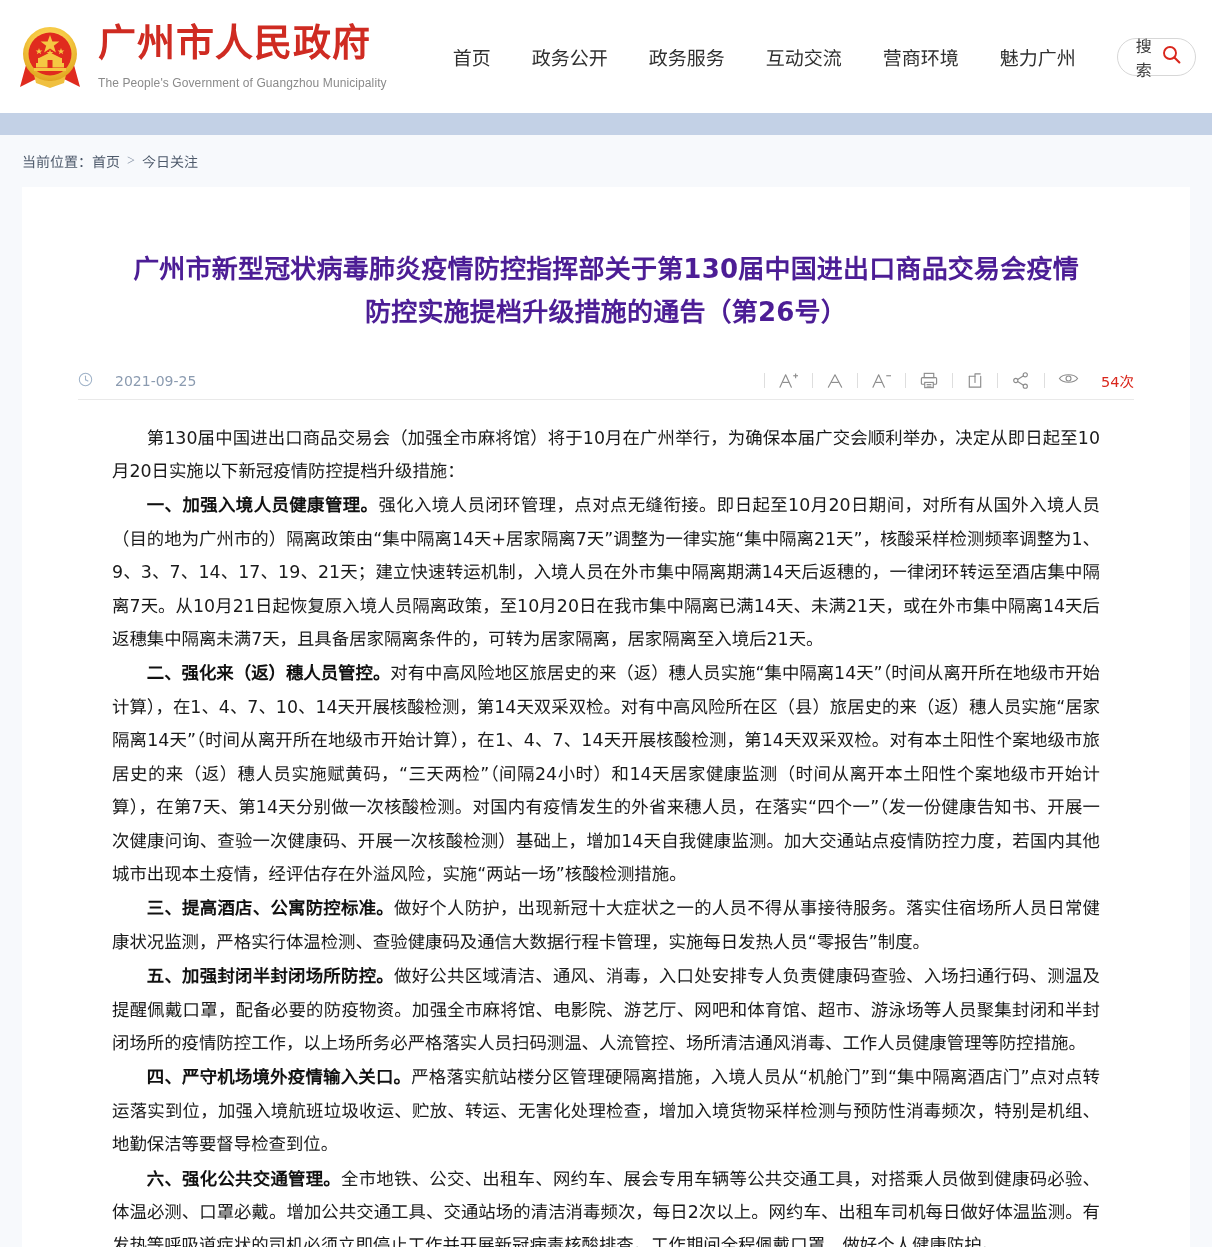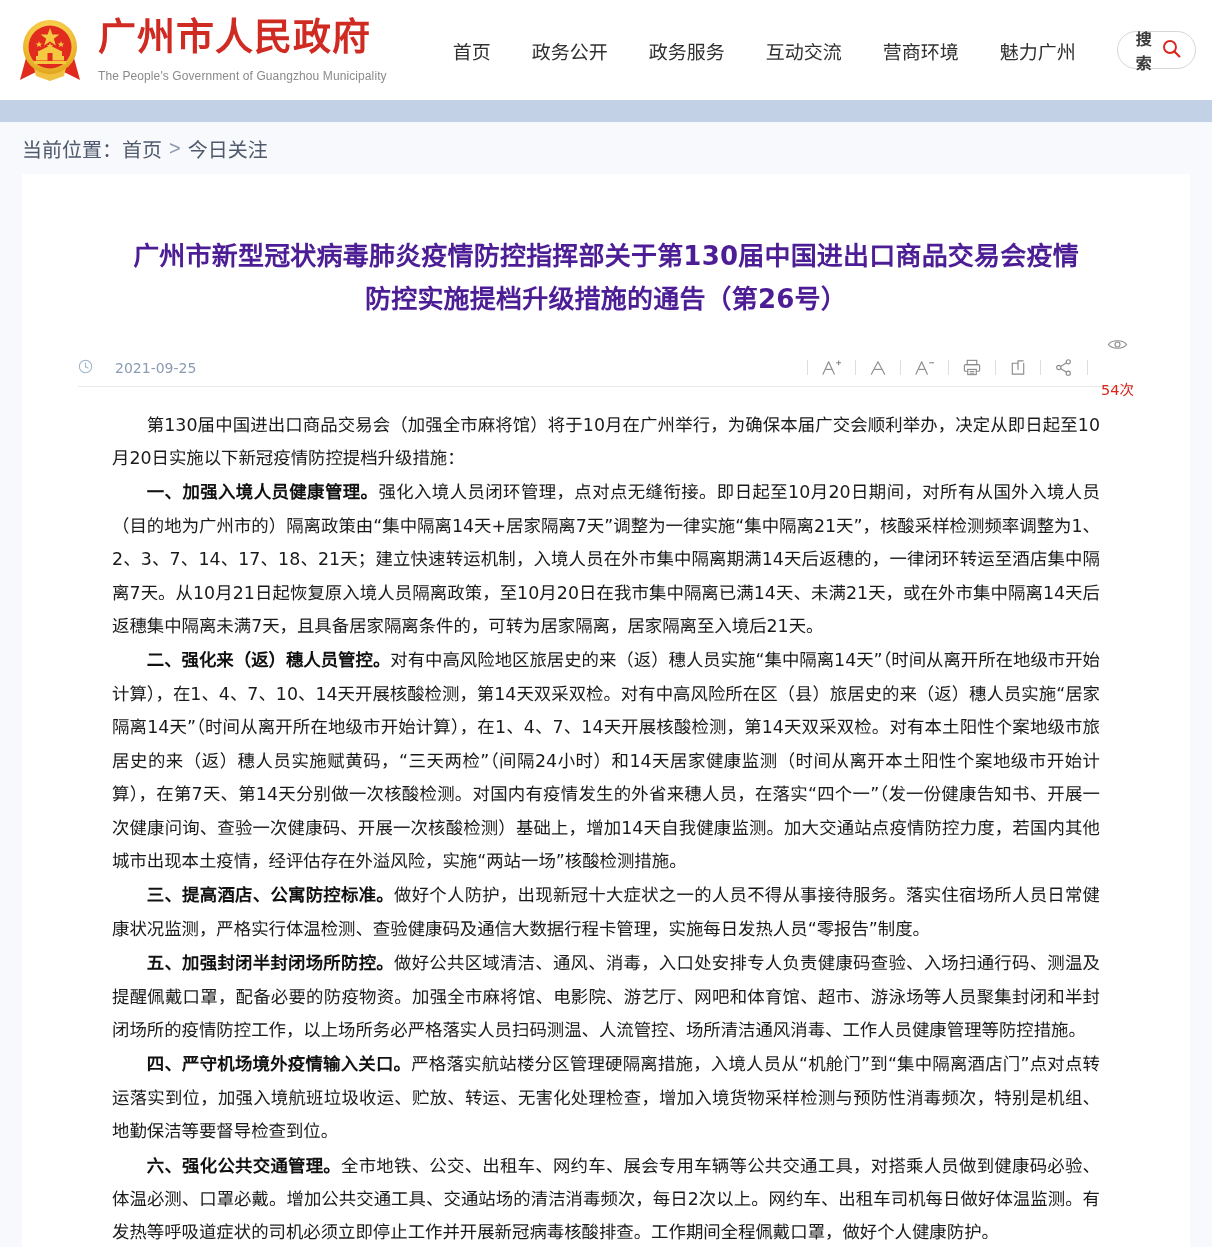--- a/index.html
+++ b/index.html
@@ -9,21 +9,21 @@
   }
   body {
     width: 1212px;
     font-family: "Liberation Sans", "DejaVu Sans", sans-serif;
     color: #333;
     -webkit-font-smoothing: antialiased;
   }
 
   
   .header {
-    height: 100px;
+    height: 113px;
     background: #ffffff;
     display: flex;
     align-items: center;
     padding: 0 0 0 14px;
     box-sizing: border-box;
     position: relative;
   }
   .brand {
     display: flex;
     align-items: center;
@@ -75,21 +75,20 @@
     border: 1px solid #d7d7d7;
     border-radius: 19px;
     height: 36px;
     padding: 0 14px 0 18px;
     display: flex;
     align-items: center;
     gap: 7px;
     margin-right: 16px;
     cursor: pointer;
     background: #fff;
-    font-weight: bold;
   }
   .search-label {
     font-family: "DejaVu Sans", "Liberation Sans", sans-serif;
     font-size: 16px;
     color: #3a3a3a;
   }
   .search-ico { display: block; }
 
   
   .blue-strip {
@@ -100,22 +99,22 @@
   
   .page-wrap {
     background: #f7f9fc;
     padding: 0;
   }
   .breadcrumb {
     height: 52px;
     display: flex;
     align-items: center;
     padding-left: 22px;
-    font-family: Liberation Sans, sans-serif;
-    font-size: 20px;
+    font-family: Liberation Serif, serif;
+    font-size: 14px;
     color: #4e5a6b;
     background: #f7f9fc;
   }
   .breadcrumb a {
     color: #4e5a6b;
     text-decoration: none;
     cursor: pointer;
   }
   .breadcrumb .sep { margin: 0 7px; color: #8a97a8; }
 
@@ -177,21 +176,20 @@
   .divider-v {
     width: 1px;
     height: 15px;
     background: #dedede;
   }
   .views {
     display: flex;
     align-items: center;
     gap: 22px;
     padding-left: 13px;
-    flex-direction: column;
   }
   .views-count {
     font-family: "DejaVu Sans", "Liberation Sans", sans-serif;
     font-size: 14.5px;
     color: #d9261c;
   }
 
   .content {
     padding: 22px 90px 0 90px;
   }
@@ -365,21 +363,21 @@
           <span class="views-count">54次</span>
         </div>
       </div>
     </div>
 
     <div class="content">
       <p class="p-first">
         <b></b><span>第130届中国进出口商品交易会（加强全市麻将馆）将于10月在广州举行，为确保本届广交会顺利举办，决定从即日起至10月20日实施以下新冠疫情防控提档升级措施：</span>
       </p>
       <p>
-        <b>一、加强入境人员健康管理。</b><span>强化入境人员闭环管理，点对点无缝衔接。即日起至10月20日期间，对所有从国外入境人员（目的地为广州市的）隔离政策由“集中隔离14天+居家隔离7天”调整为一律实施“集中隔离21天”，核酸采样检测频率调整为1、2、3、7、14、17、18、21天；建立快速转运机制，入境人员在外市集中隔离期满14天后返穗的，一律闭环转运至酒店集中隔离7天。从10月21日起恢复原入境人员隔离政策，至10月20日在我市集中隔离已满14天、未满21天，或在外市集中隔离14天后返穗集中隔离未满7天，且具备居家隔离条件的，可转为居家隔离，居家隔离至入境后21天。</span>
+        <b>一、加强入境人员健康管理。</b><span>强化入境人员闭环管理，点对点无缝衔接。即日起至10月20日期间，对所有从国外入境人员（目的地为广州市的）隔离政策由“集中隔离14天+居家隔离7天”调整为一律实施“集中隔离21天”，核酸采样检测频率调整为1、9、3、7、14、17、19、21天；建立快速转运机制，入境人员在外市集中隔离期满14天后返穗的，一律闭环转运至酒店集中隔离7天。从10月21日起恢复原入境人员隔离政策，至10月20日在我市集中隔离已满14天、未满21天，或在外市集中隔离14天后返穗集中隔离未满7天，且具备居家隔离条件的，可转为居家隔离，居家隔离至入境后21天。</span>
       </p>
       <p>
         <b>二、强化来（返）穗人员管控。</b><span>对有中高风险地区旅居史的来（返）穗人员实施“集中隔离14天”（时间从离开所在地级市开始计算），在1、4、7、10、14天开展核酸检测，第14天双采双检。对有中高风险所在区（县）旅居史的来（返）穗人员实施“居家隔离14天”（时间从离开所在地级市开始计算），在1、4、7、14天开展核酸检测，第14天双采双检。对有本土阳性个案地级市旅居史的来（返）穗人员实施赋黄码，“三天两检”（间隔24小时）和14天居家健康监测（时间从离开本土阳性个案地级市开始计算），在第7天、第14天分别做一次核酸检测。对国内有疫情发生的外省来穗人员，在落实“四个一”（发一份健康告知书、开展一次健康问询、查验一次健康码、开展一次核酸检测）基础上，增加14天自我健康监测。加大交通站点疫情防控力度，若国内其他城市出现本土疫情，经评估存在外溢风险，实施“两站一场”核酸检测措施。</span>
       </p>
       <p>
         <b>三、提高酒店、公寓防控标准。</b><span>做好个人防护，出现新冠十大症状之一的人员不得从事接待服务。落实住宿场所人员日常健康状况监测，严格实行体温检测、查验健康码及通信大数据行程卡管理，实施每日发热人员“零报告”制度。</span>
       </p>
       <p>
         <b>五、加强封闭半封闭场所防控。</b><span>做好公共区域清洁、通风、消毒，入口处安排专人负责健康码查验、入场扫通行码、测温及提醒佩戴口罩，配备必要的防疫物资。加强全市麻将馆、电影院、游艺厅、网吧和体育馆、超市、游泳场等人员聚集封闭和半封闭场所的疫情防控工作，以上场所务必严格落实人员扫码测温、人流管控、场所清洁通风消毒、工作人员健康管理等防控措施。</span>
       </p>

